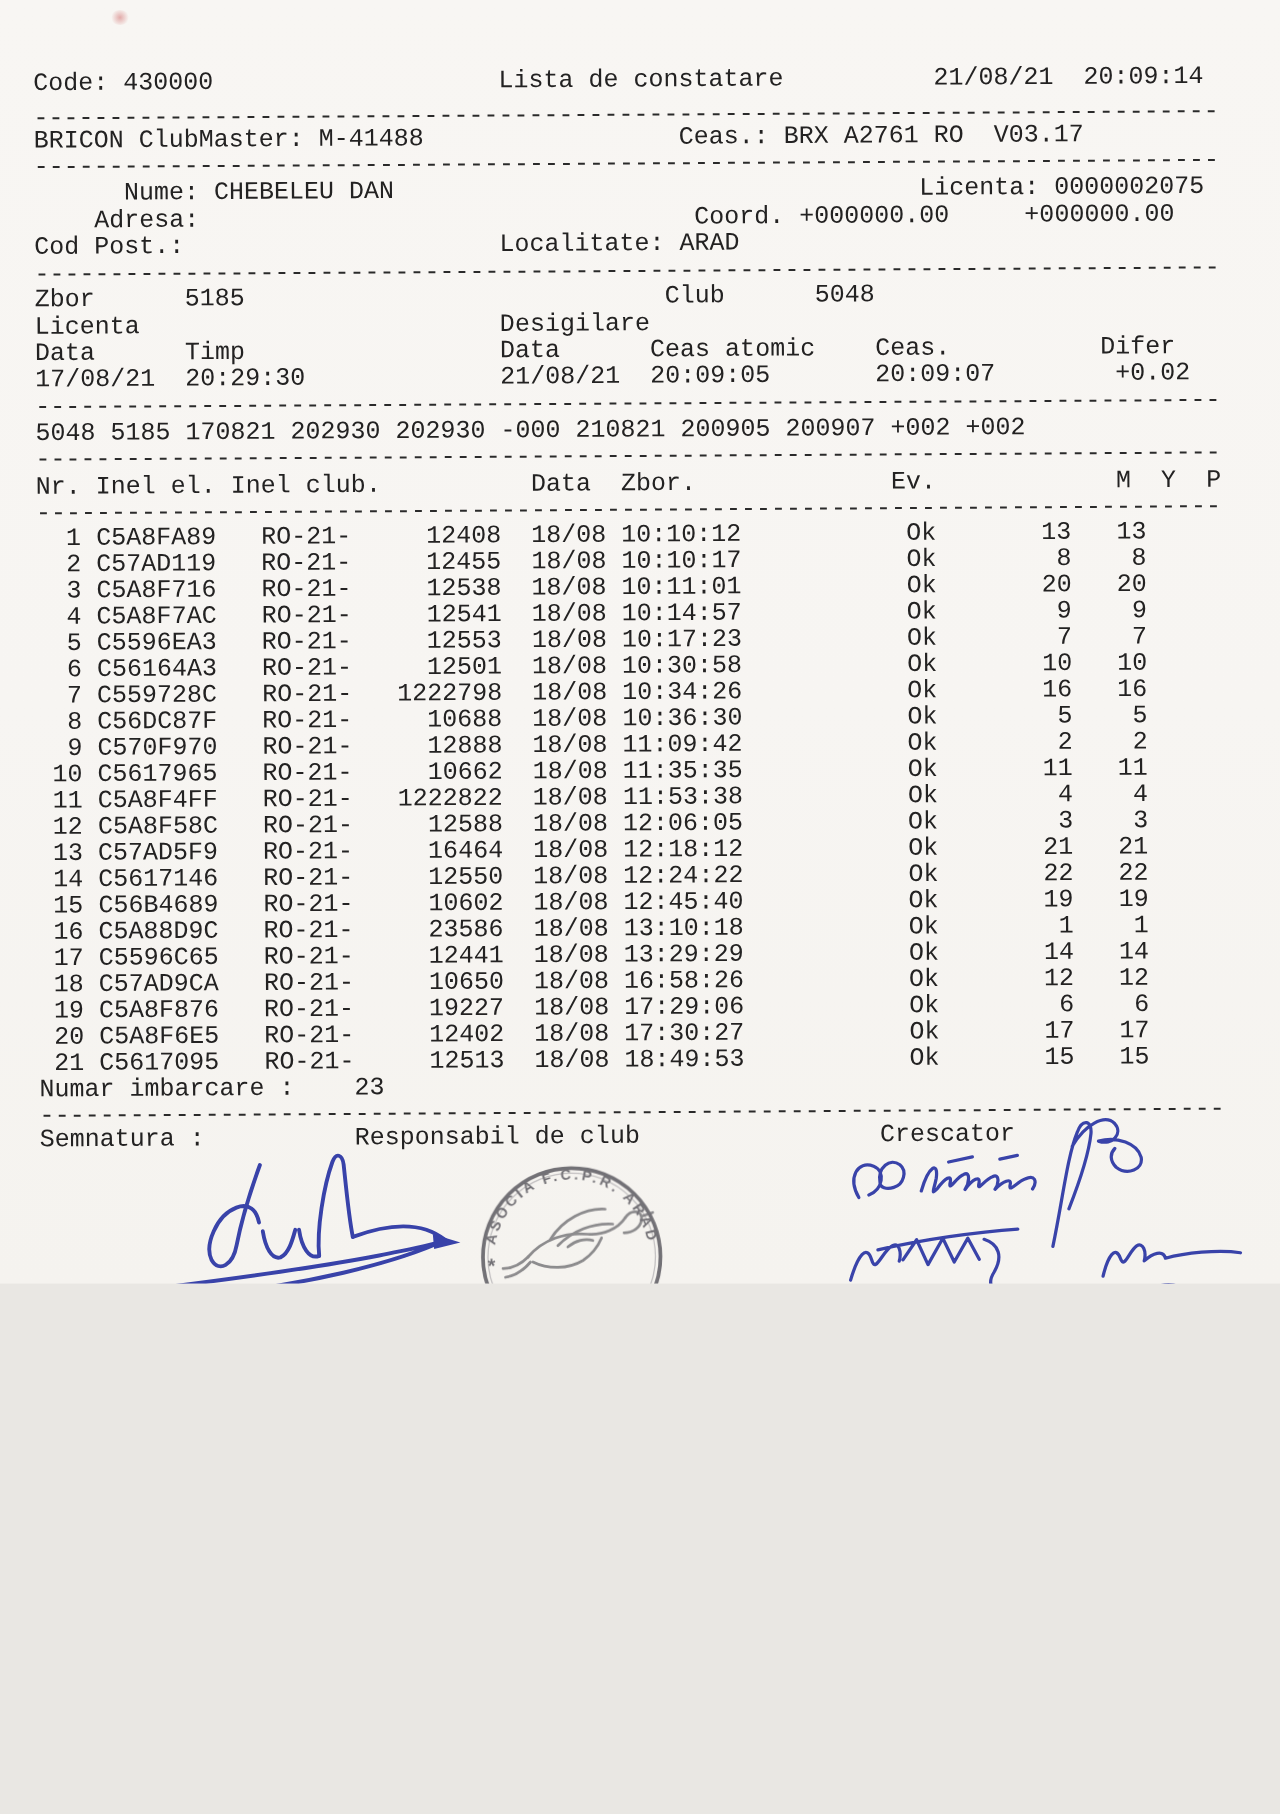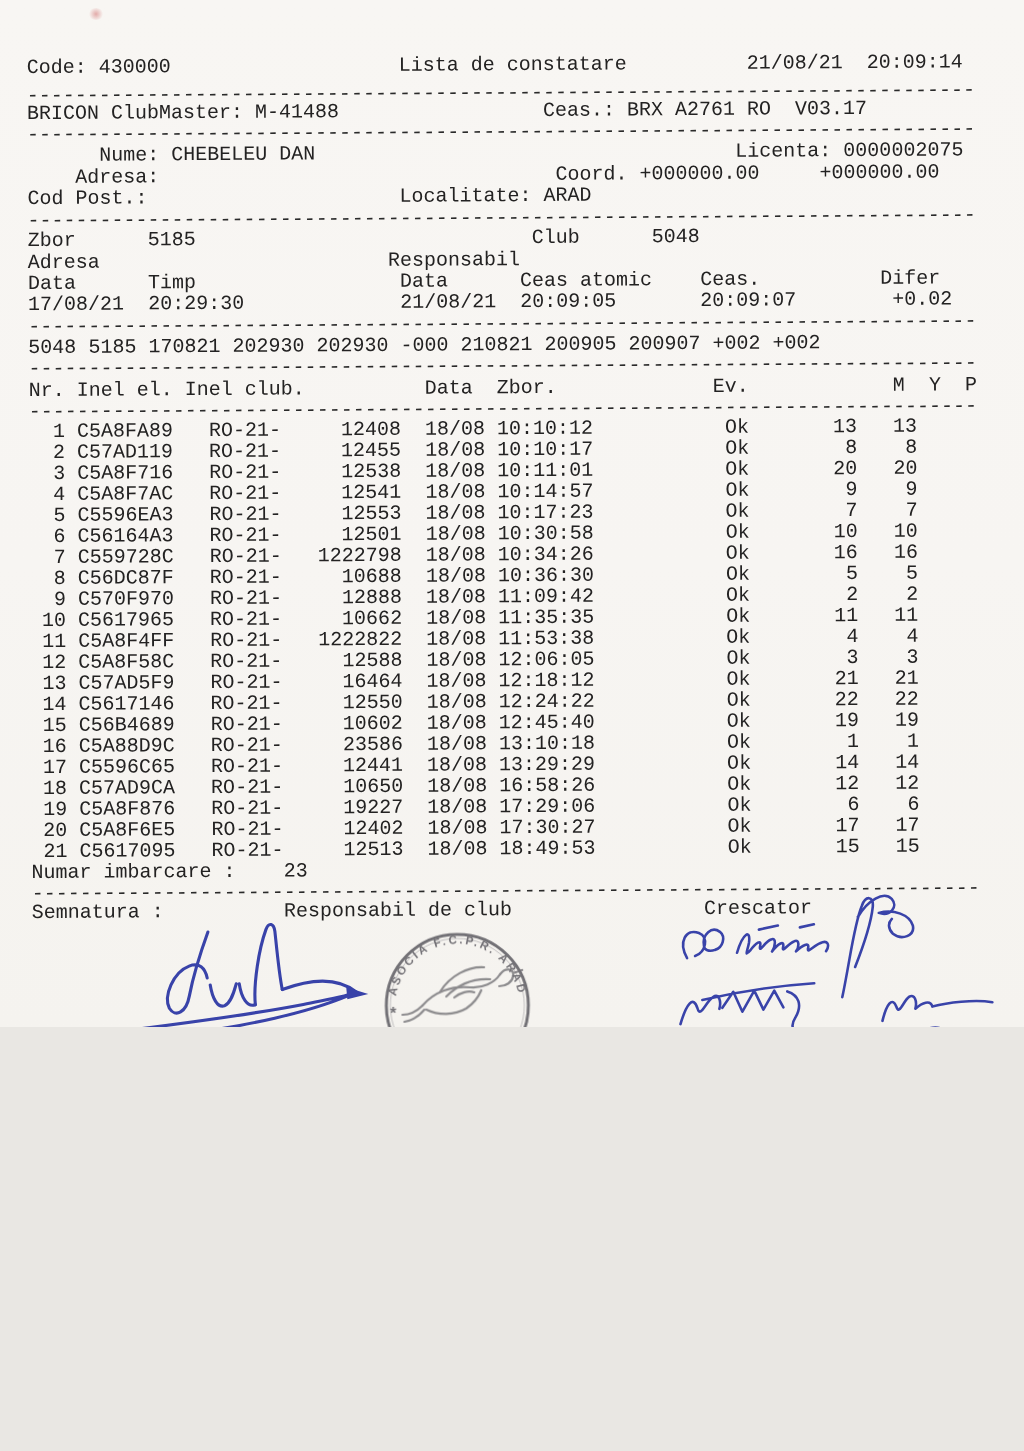--- a/index.html
+++ b/index.html
@@ -44,21 +44,21 @@
     <div id="textlayer">
         <div class="tl" style="top: 58px;"><span>Code:</span> <span>430000</span>                   <span>Lista de constatare</span>          <span>21/08/21  20:09:14</span></div>
         <div class="tl dashline" style="top: 86px;">-------------------------------------------------------------------------------</div>
         <div class="tl" style="top: 104px;"><span>BRICON ClubMaster: M-41488</span>                 <span>Ceas.: BRX A2761 RO  V03.17</span></div>
         <div class="tl dashline" style="top: 125px;">-------------------------------------------------------------------------------</div>
         <div class="tl" style="top: 146px;">      <span>Nume:</span> <span>CHEBELEU DAN</span>                                   <span>Licenta:</span> <span>0000002075</span></div>
         <div class="tl" style="top: 168px;">    <span>Adresa:</span>                                 <span>Coord.</span> <span>+000000.00</span>     <span>+000000.00</span></div>
         <div class="tl" style="top: 189px;"><span>Cod Post.:</span>                     <span>Localitate:</span> <span>ARAD</span></div>
         <div class="tl dashline" style="top: 211px;">-------------------------------------------------------------------------------</div>
         <div class="tl" style="top: 231px;"><span>Zbor</span>      <span>5185</span>                            <span>Club</span>      <span>5048</span></div>
-        <div class="tl" style="top: 253px;"><span>Adresa</span>                        <span>Responsabil</span></div>
+        <div class="tl" style="top: 253px;"><span>Licenta</span>                        <span>Desigilare</span></div>
         <div class="tl" style="top: 274px;"><span>Data</span>      <span>Timp</span>                 <span>Data</span>      <span>Ceas atomic</span>    <span>Ceas.</span>          <span>Difer</span></div>
         <div class="tl" style="top: 295px;"><span>17/08/21</span>  <span>20:29:30</span>             <span>21/08/21</span>  <span>20:09:05</span>       <span>20:09:07</span>        <span>+0.02</span></div>
         <div class="tl dashline" style="top: 317px;">-------------------------------------------------------------------------------</div>
         <div class="tl" style="top: 338px;"><span>5048 5185 170821 202930 202930 -000 210821 200905 200907 +002 +002</span></div>
         <div class="tl dashline" style="top: 359px;">-------------------------------------------------------------------------------</div>
         <div class="tl" style="top: 381px;"><span>Nr.</span> <span>Inel el.</span> <span>Inel club.</span>          <span>Data</span>  <span>Zbor.</span>             <span>Ev.</span>            <span>M</span>  <span>Y</span>  <span>P</span></div>
         <div class="tl dashline" style="top: 402px;">-------------------------------------------------------------------------------</div>
         <div class="tl" style="top: 422px;"><span>  1</span> <span>C5A8FA89</span>   <span>RO-21-</span><span>     12408</span>  <span>18/08</span> <span>10:10:12</span>           <span>Ok</span><span>       13</span><span>   13</span></div>
         <div class="tl" style="top: 443px;"><span>  2</span> <span>C57AD119</span>   <span>RO-21-</span><span>     12455</span>  <span>18/08</span> <span>10:10:17</span>           <span>Ok</span><span>        8</span><span>    8</span></div>
         <div class="tl" style="top: 464px;"><span>  3</span> <span>C5A8F716</span>   <span>RO-21-</span><span>     12538</span>  <span>18/08</span> <span>10:11:01</span>           <span>Ok</span><span>       20</span><span>   20</span></div>

